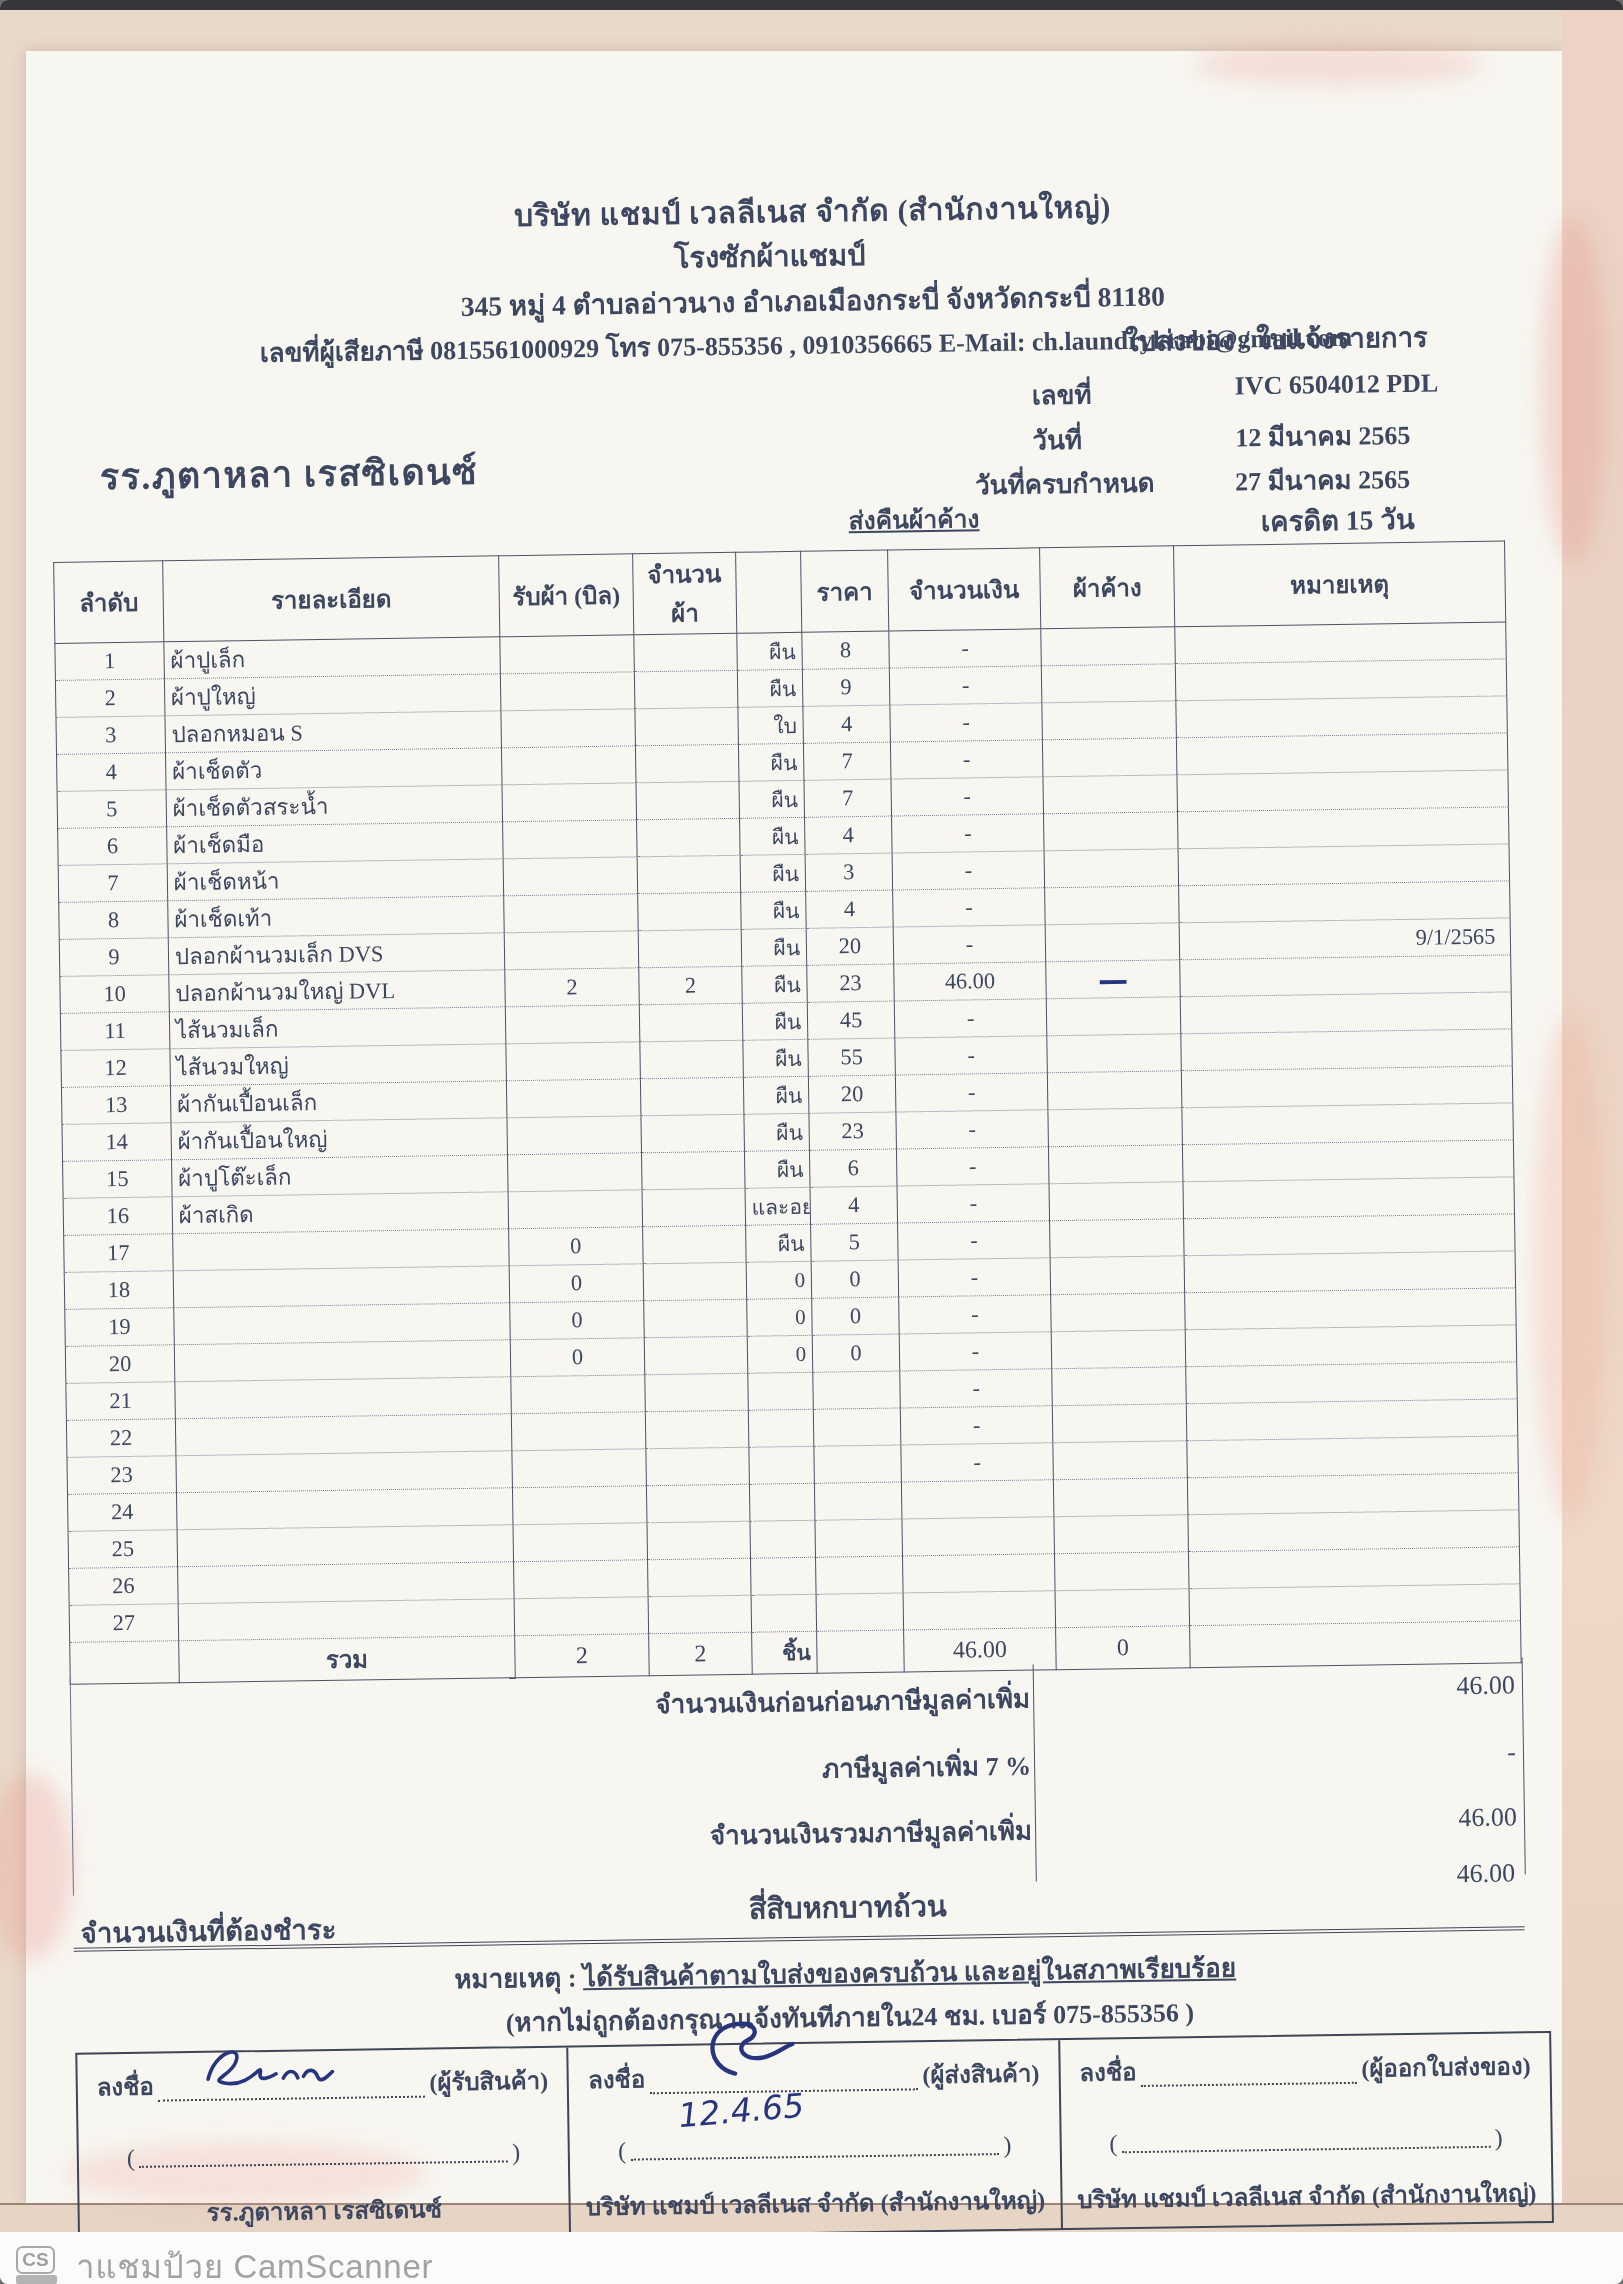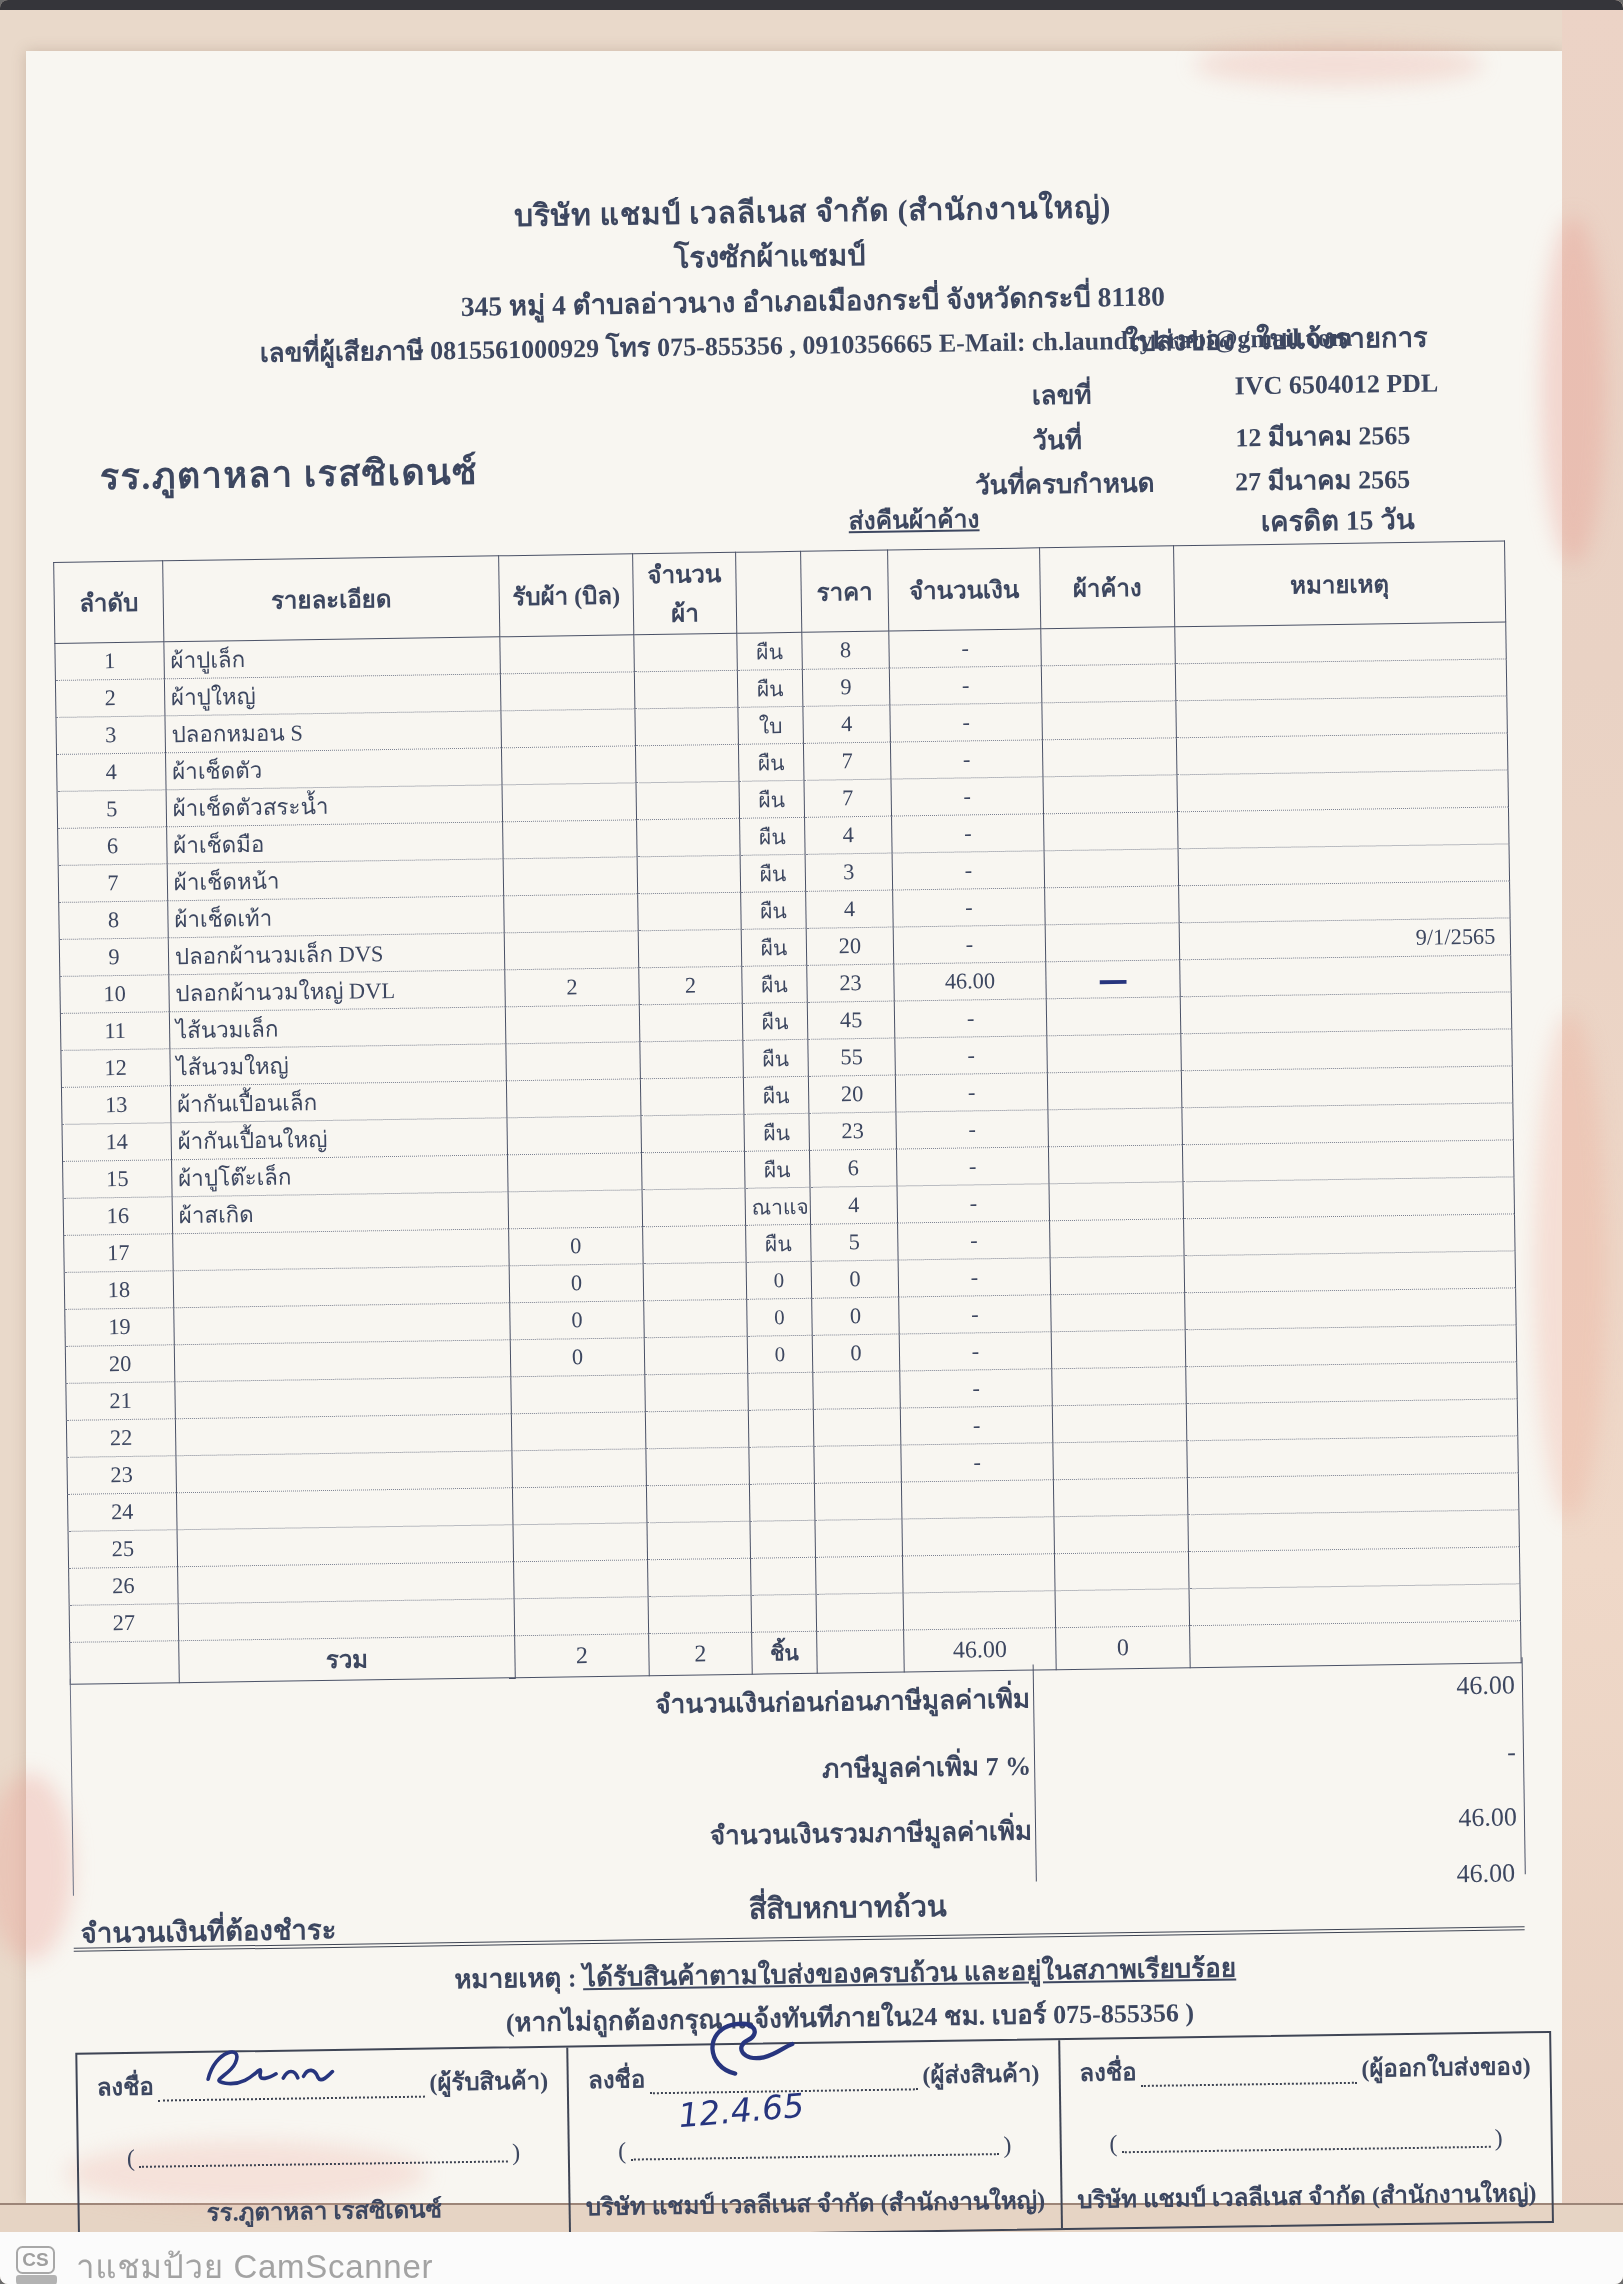--- a/index.html
+++ b/index.html
@@ -44,21 +44,21 @@
   .tblwrap{left:61px;top:551px;width:1451px;}
   table{border-collapse:collapse;table-layout:fixed;width:1451px;font-size:22.4px;color:#3d4760;}
   col.w-no{width:109px;} col.w-desc{width:336px;} col.w-bill{width:134px;}
   col.w-qty{width:103px;} col.w-unit{width:65px;} col.w-price{width:87px;}
   col.w-amount{width:152px;} col.w-pending{width:134px;} col.w-note{width:331px;}
   th{border:1.4px solid #4a5166;font-size:24px;height:55px;font-weight:bold;background:transparent;}
   td{border-left:1.4px solid #4a5166;border-right:1.4px solid #4a5166;
      border-bottom:1.4px dotted #7b8090;height:36px;padding:0 5.8px;overflow:hidden;white-space:nowrap;}
   tbody tr td:first-child{text-align:center;}
   .c-no{text-align:center;} .c-desc{text-align:left;} .c-bill{text-align:center;}
-  .c-qty{text-align:center;} .c-unit{text-align:center;font-size:21px;} .c-price{text-align:center;}
+  .c-qty{text-align:center;} .c-unit{text-align:right;font-size:21px;} .c-price{text-align:center;}
   .c-amount{text-align:center;} .c-pending{text-align:center;} .c-note{text-align:right;padding-right:14.5px;}
   td.hand{color:#27357e;font-weight:bold;font-size:30px;font-family:"DejaVu Sans",sans-serif;}
   tfoot td{border-top:1.4px dotted #7b8090;border-bottom:1.4px solid #4a5166;height:41px;font-size:24px;}
   
   .summary{left:61px;top:1668px;width:1451px;height:217px;
            border-left:1.4px solid #6b7184;border-right:1.4px solid #4a5166;}
   .sumrow{position:absolute;right:0;width:1449px;height:46px;font-size:26px;}
   .sumlabel{position:absolute;right:492px;width:723px;text-align:right;font-weight:bold;}
   .sumval{position:absolute;right:7.2px;width:217px;text-align:right;font-size:26px;}
   .sumdiv{position:absolute;left:962px;top:0;width:0;height:217px;border-left:1.4px solid #4a5166;}
@@ -323,21 +323,21 @@
               <td class="c-price">6</td>
               <td class="c-amount">-</td>
               <td class="c-pending"></td>
               <td class="c-note"></td>
             </tr>
             <tr>
               <td class="c-no">16</td>
               <td class="c-desc">ผ้าสเกิด</td>
               <td class="c-bill"></td>
               <td class="c-qty"></td>
-              <td class="c-unit">ณาแจ</td>
+              <td class="c-unit">และอย</td>
               <td class="c-price">4</td>
               <td class="c-amount">-</td>
               <td class="c-pending"></td>
               <td class="c-note"></td>
             </tr>
             <tr>
               <td class="c-no">17</td>
               <td class="c-desc"></td>
               <td class="c-bill">0</td>
               <td class="c-qty"></td>

